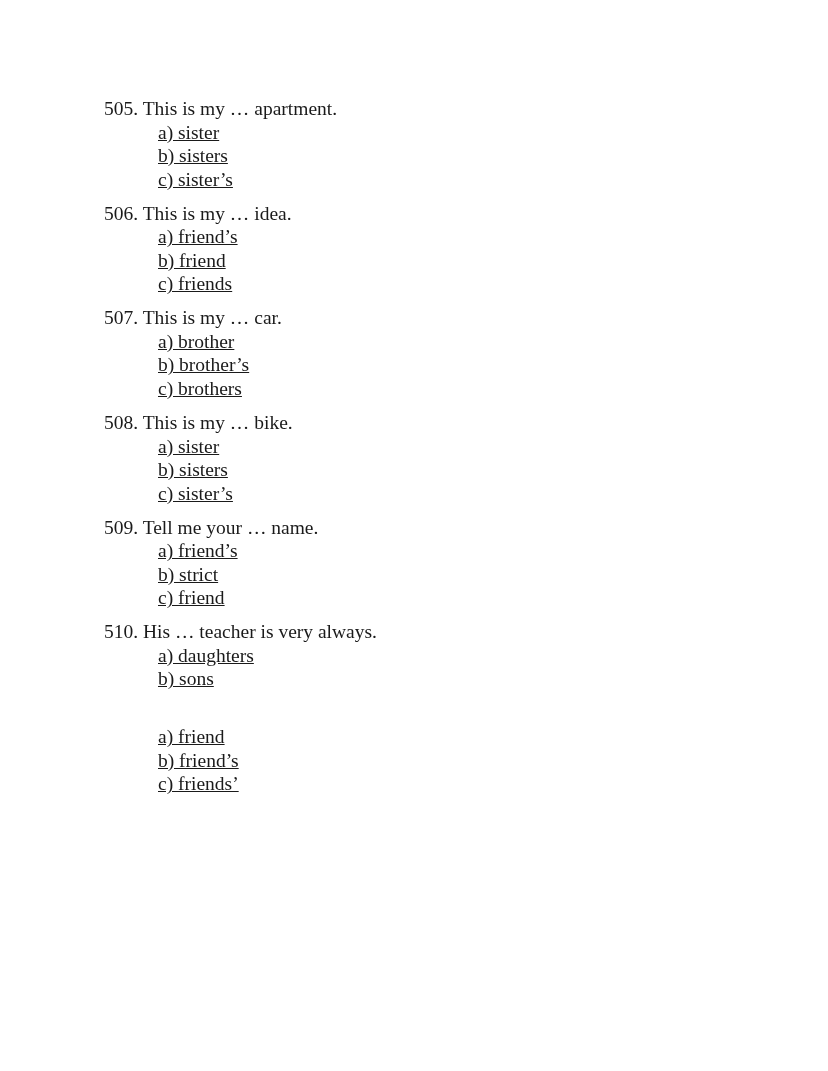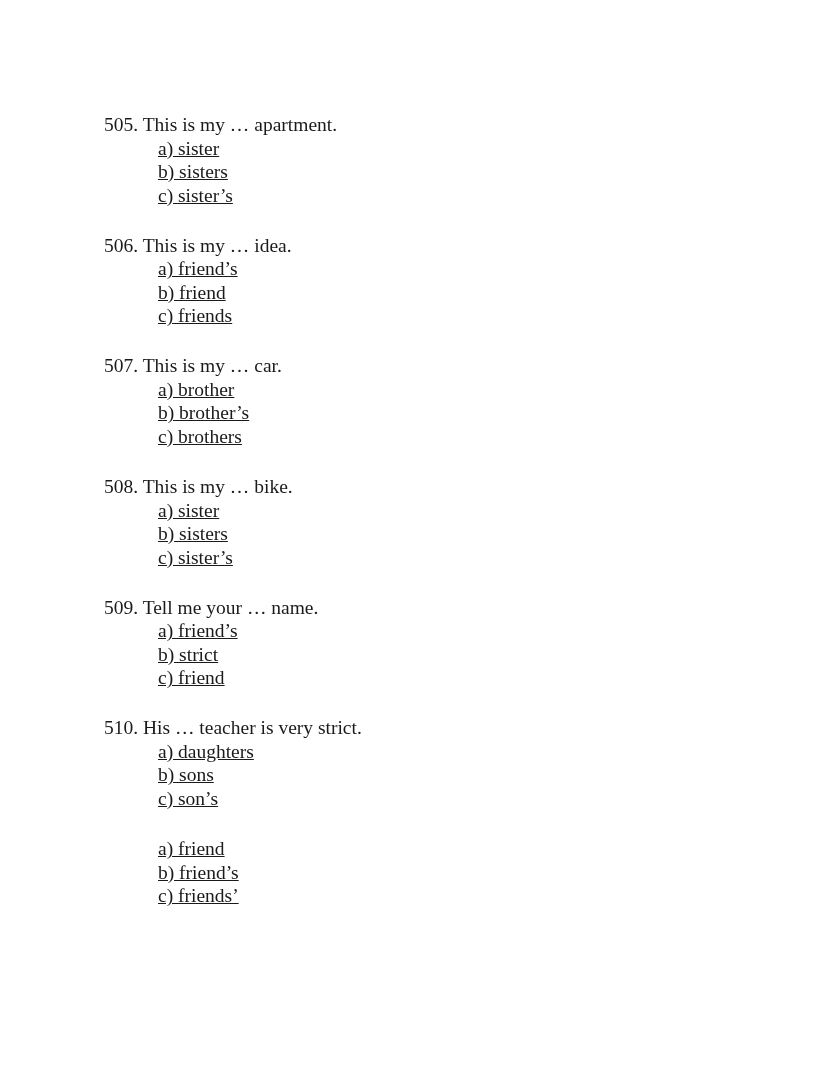--- a/index.html
+++ b/index.html
@@ -1,19 +1,19 @@
 <!DOCTYPE html>
 <html><head>
 <meta charset="utf-8">
 <style>
   html, body { margin: 0; padding: 0; background: #ffffff; }
   body { width: 828px; height: 1071px; position: relative; overflow: hidden;
          font-family: "Liberation Serif", "DejaVu Serif", serif; color: #1a1a1a; }
   .page { position: absolute; left: 104px; top: 97px; }
-  .question { position: relative; height: 104.7px; margin-top: 16px; }
+  .question { position: relative; height: 104.7px; }
   .qtext { font-size: 19.5px; line-height: 23.5px; white-space: nowrap; }
   .opts { padding-left: 54px; text-decoration: underline; }
   .opt { font-size: 19.5px; line-height: 23.5px; white-space: nowrap; }
 </style>
 </head>
 <body>
 
 <div class="page">
   <div class="question">
     <div class="qtext"><span>505.</span> <span>This is my … apartment.</span></div>
@@ -49,25 +49,24 @@
   </div>
   <div class="question">
     <div class="qtext"><span>509.</span> <span>Tell me your … name.</span></div>
     <div class="opts">
       <div class="opt">a) friend’s</div>
       <div class="opt">b) strict</div>
       <div class="opt">c) friend</div>
     </div>
   </div>
   <div class="question">
-    <div class="qtext"><span>510.</span> <span>His … teacher is very strict.</span></div>
+    <div class="qtext"><span>510.</span> <span>His … teacher is very always.</span></div>
     <div class="opts">
       <div class="opt">a) daughters</div>
       <div class="opt">b) sons</div>
-      <div class="opt">c) son’s</div>
     </div>
   </div>
   <div class="question">
     <div class="opts">
       <div class="opt">a) friend</div>
       <div class="opt">b) friend’s</div>
       <div class="opt">c) friends’</div>
     </div>
   </div>
 </div>

